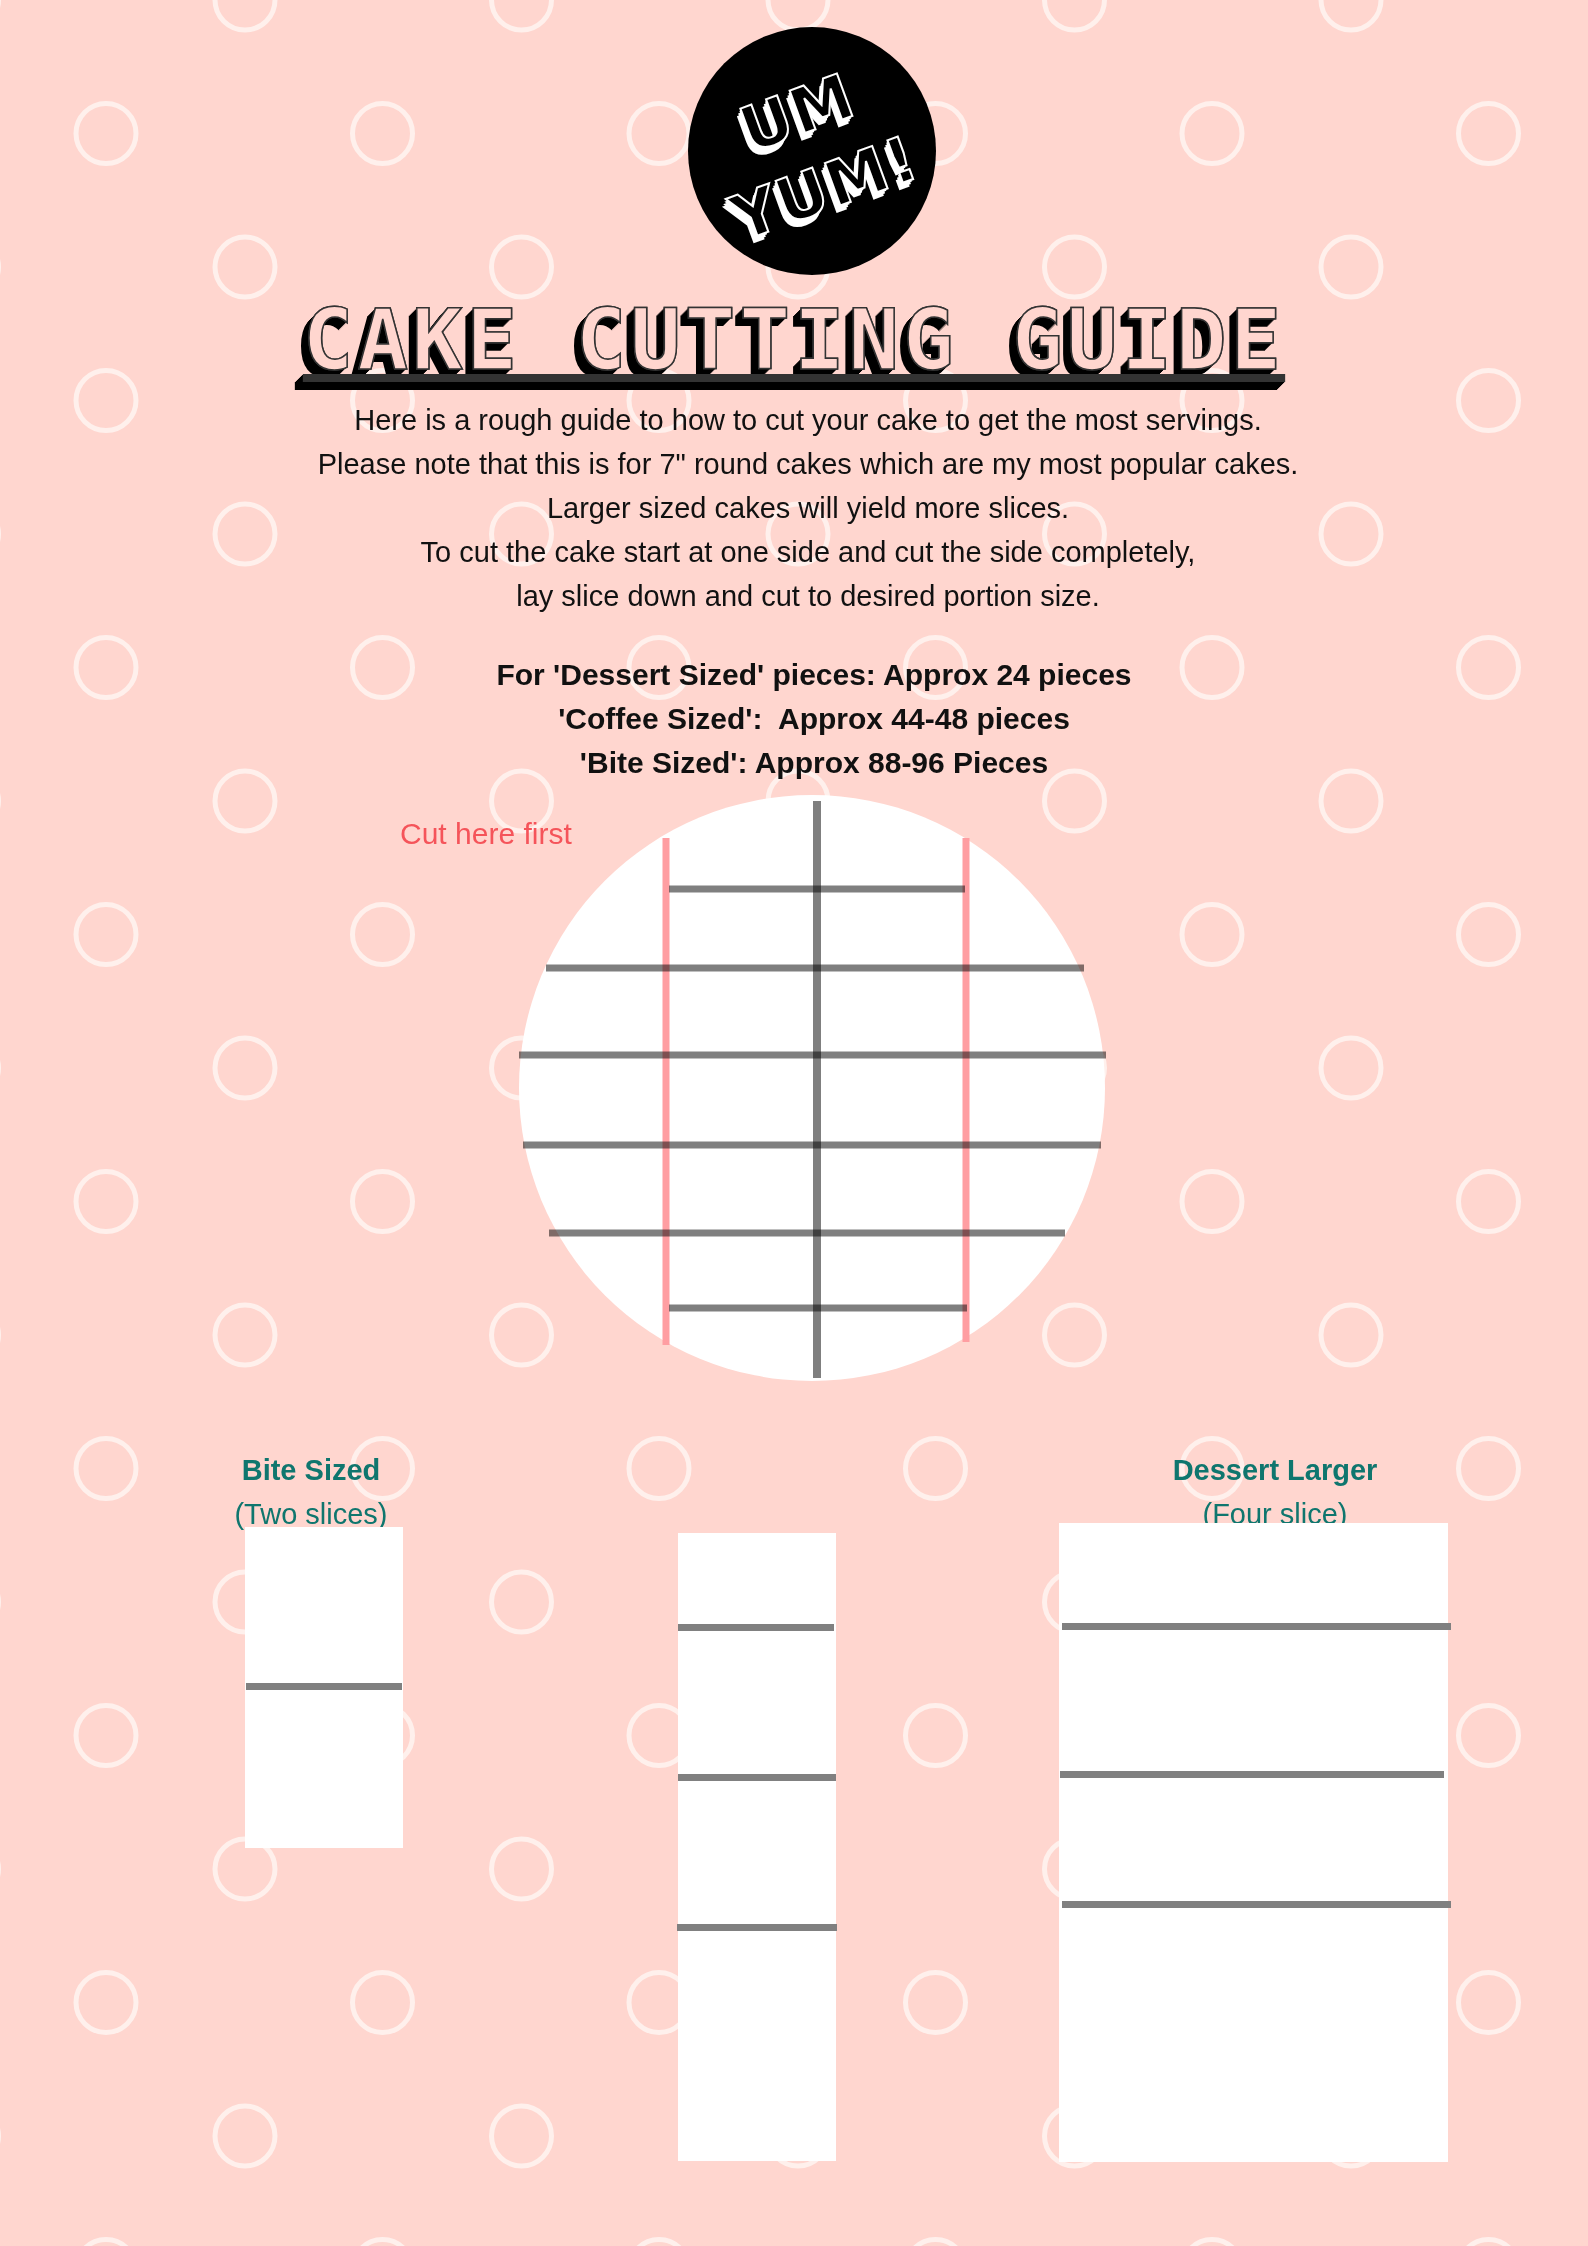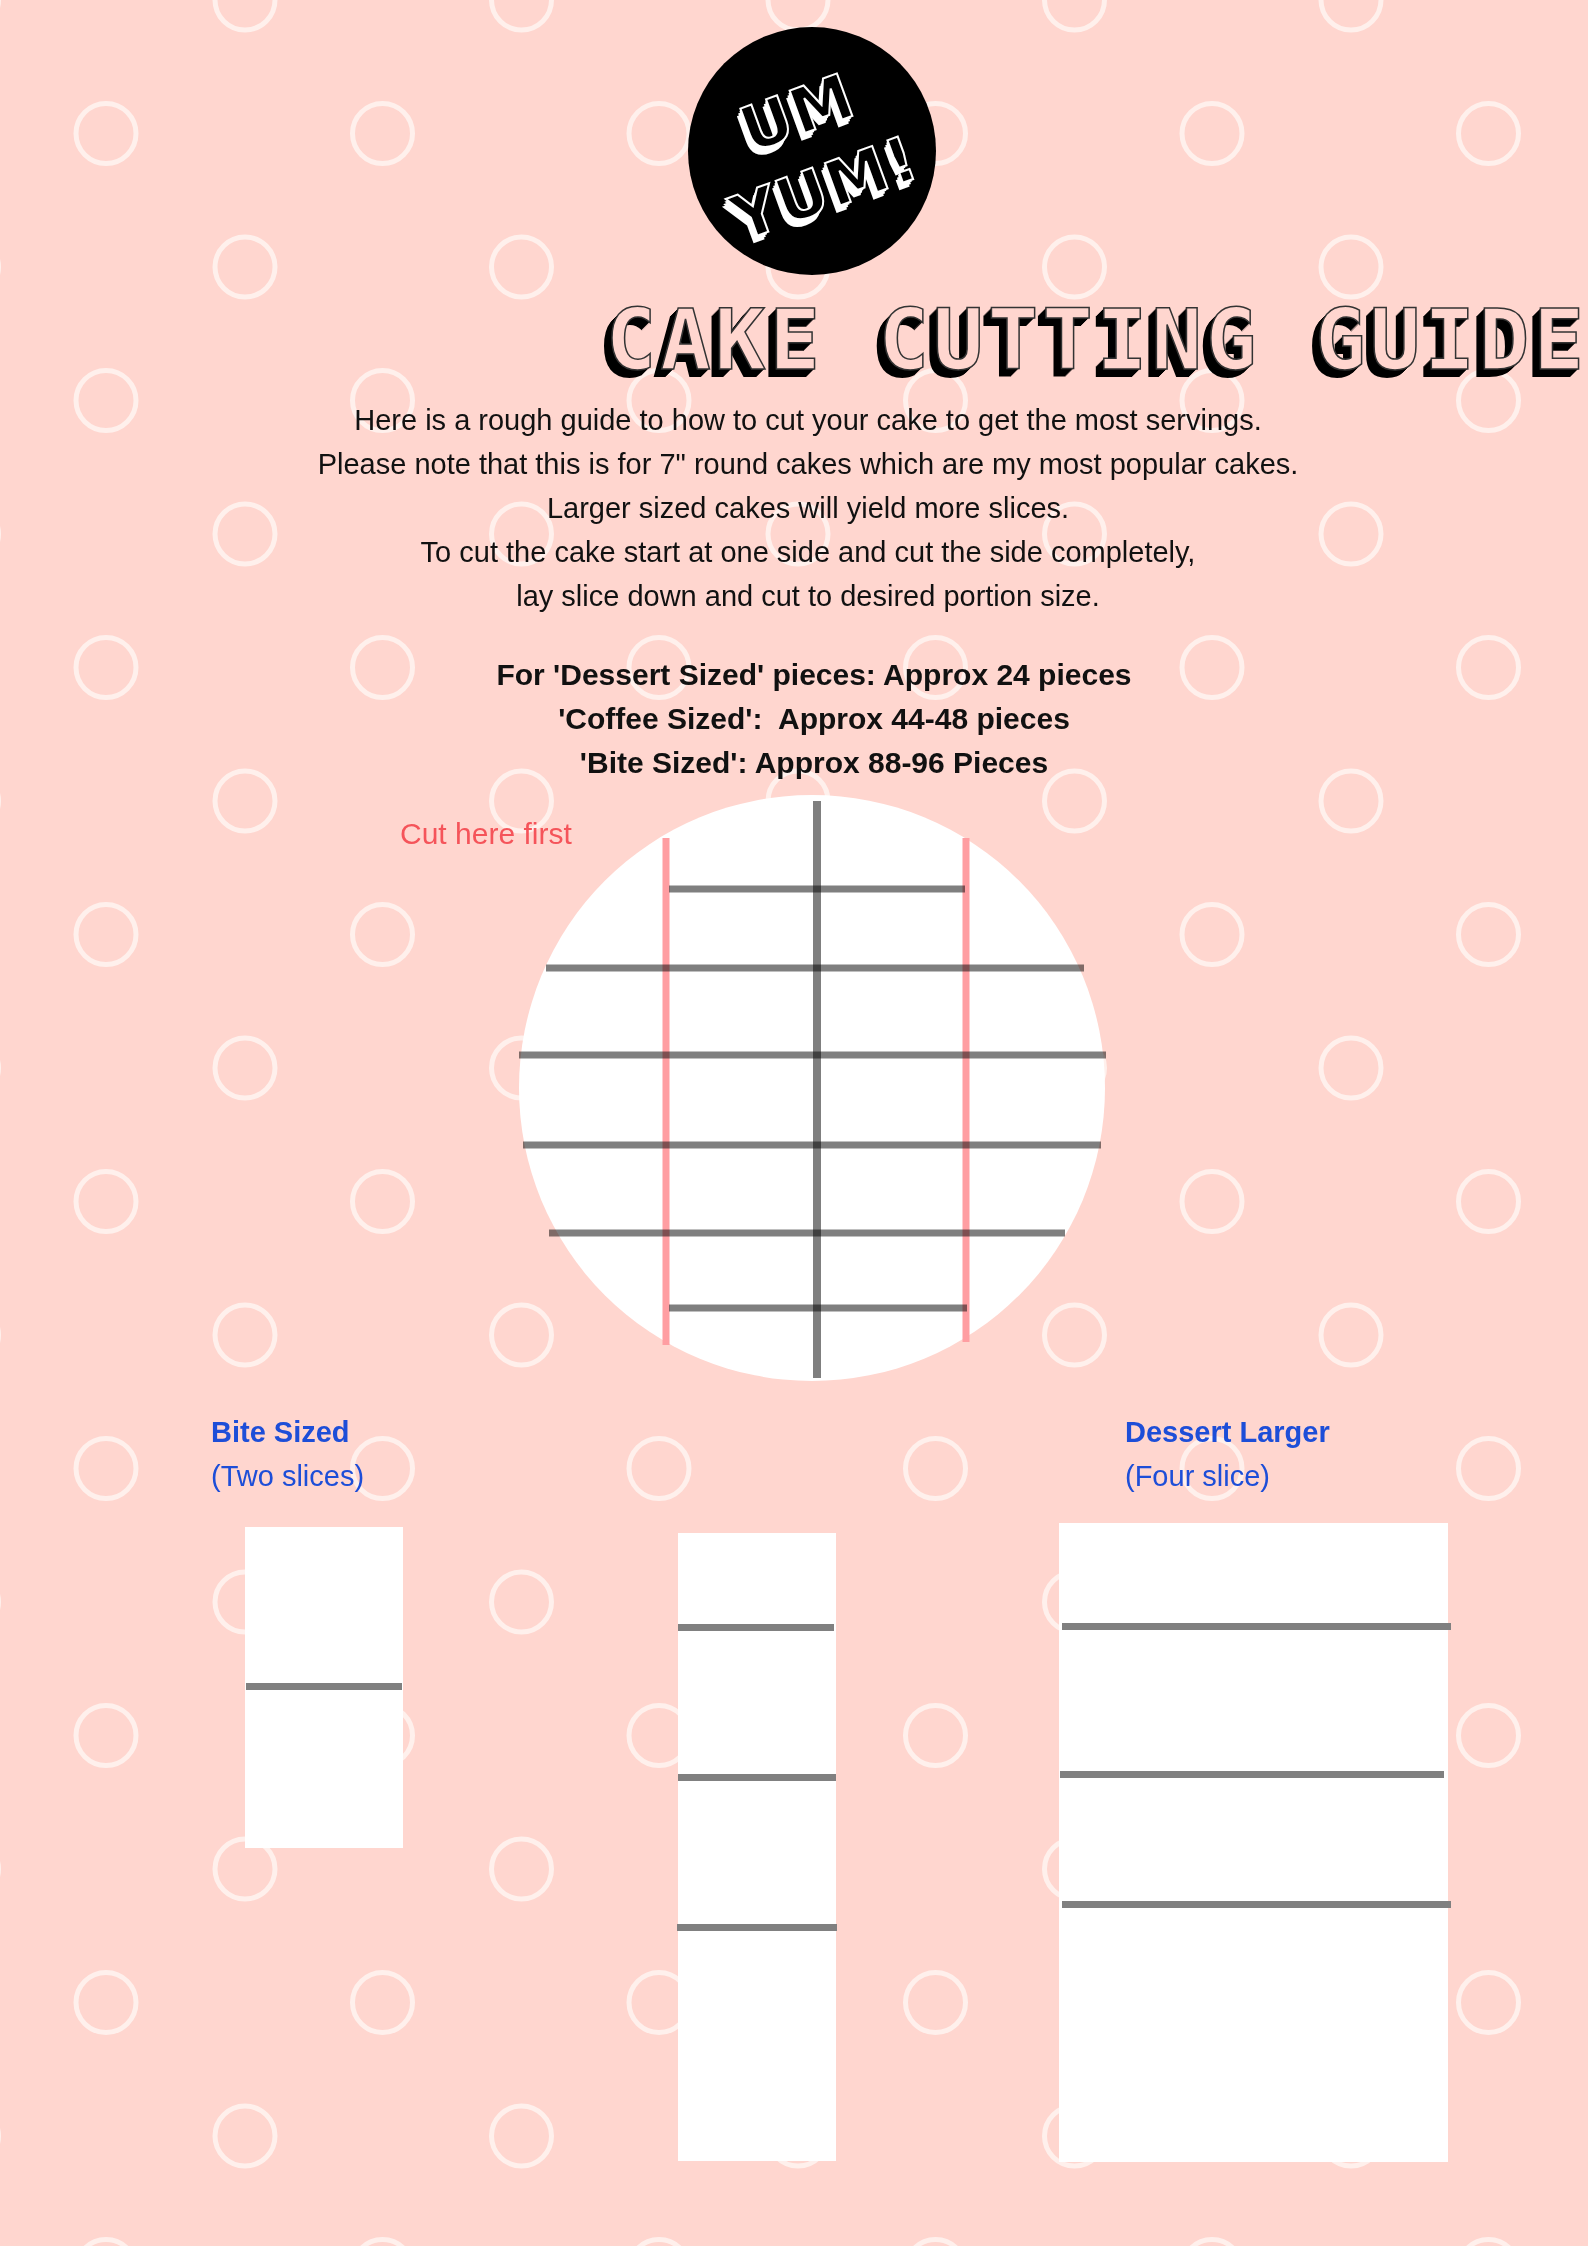--- a/index.html
+++ b/index.html
@@ -21,28 +21,29 @@
     text-align: center; line-height: 80px;
     font-family: "DejaVu Sans", sans-serif; font-weight: bold; font-size: 62px;
     color: #000; letter-spacing: 2px;
     -webkit-text-stroke: 2px #fff;
     text-shadow: -2px 2px 0 #fff, -4px 4px 0 #fff, -6px 6px 0 #fff;
   }
   .badge-line { display: block; }
 
   
   .title {
-    position: absolute; left: 0; top: 292px; width: 1588px; text-align: right;
+    position: absolute; left: 0; top: 292px; width: 1588px; text-align: center;
     font-family: "DejaVu Sans Mono", monospace; font-weight: bold;
     font-size: 84px; letter-spacing: 4px; line-height: 96px;
     color: #FFD6CF;
     -webkit-text-stroke: 1.5px #333;
     text-shadow: -1px 1px 0 #000, -2px 2px 0 #000, -3px 3px 0 #000, -4px 4px 0 #000,
                  -5px 5px 0 #000, -6px 6px 0 #000, -7px 7px 0 #000, -8px 8px 0 #000;
     white-space: nowrap;
+    text-decoration: underline;
   }
 
   .intro {
     position: absolute; left: 0; top: 398px; width: 1616px; text-align: center;
     font-size: 29px; line-height: 44px; color: #111;
   }
   .intro div { white-space: nowrap; }
 
   .yields {
     position: absolute; left: 0; top: 653px; width: 1628px; text-align: center;
@@ -51,22 +52,23 @@
   .yields div { white-space: pre; }
 
   .cut-first {
     position: absolute; left: 400px; top: 817px;
     font-size: 30px; color: #F5545A; white-space: nowrap;
   }
 
   #cake { position: absolute; left: 0; top: 0; width: 1588px; height: 2246px; pointer-events: none; }
 
   .size-label {
-    position: absolute; text-align: left; font-size: 29px; line-height: 44px; color: #1d4ed8;
+    position: absolute; text-align: center; font-size: 29px; line-height: 44px; color: #0f766e;
     white-space: nowrap;
+    margin-top: 38px;
   }
   .size-label .name { font-weight: bold; }
 
   .slice {
     position: absolute; background: #fff;
   }
   .cutline {
     position: absolute; height: 7px; background: #808080;
   }
 </style>

